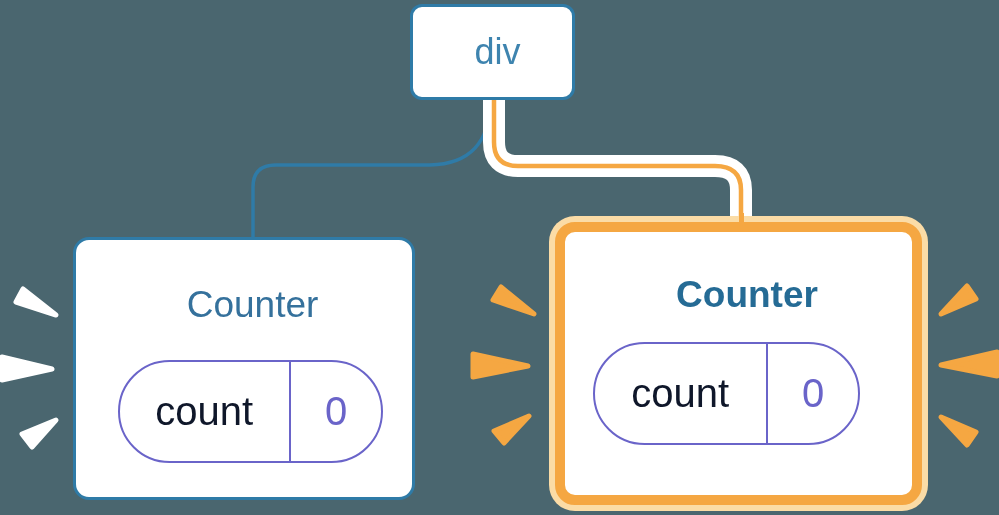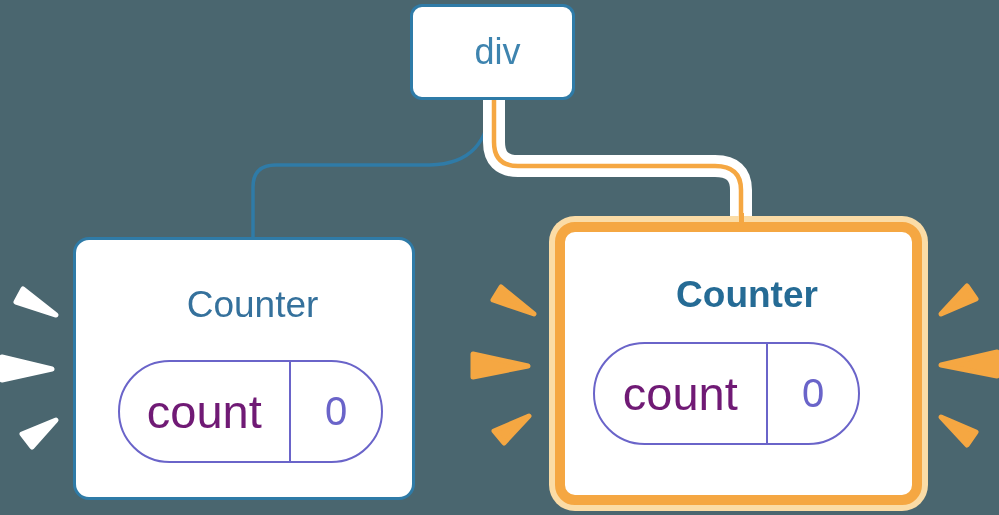--- a/index.html
+++ b/index.html
@@ -50,21 +50,21 @@
   
   .pill{
     position:absolute;height:103px;
     border:2.5px solid #6a64c9;border-radius:52px;
     box-sizing:border-box;background:#ffffff;
     display:flex;align-items:stretch;overflow:hidden;
   }
   .pill-left{left:42px;top:120px;width:265px;}
   .pill-right{left:28px;top:110px;width:267px;}
   .pill .key{flex:1;display:flex;align-items:center;justify-content:center;
-    font-size:47px;color:#701a75;}
+    font-size:40px;color:#0f172a;}
   .pill .divider{width:2.5px;background:#6a64c9;}
   .pill .val{width:90px;display:flex;align-items:center;justify-content:center;
     font-size:40px;color:#6a64c9;}
 </style>
 </head>
 <body>
 
 <div class="stage">
 
   <svg class="layer" width="999" height="515" viewBox="0 0 999 515">

